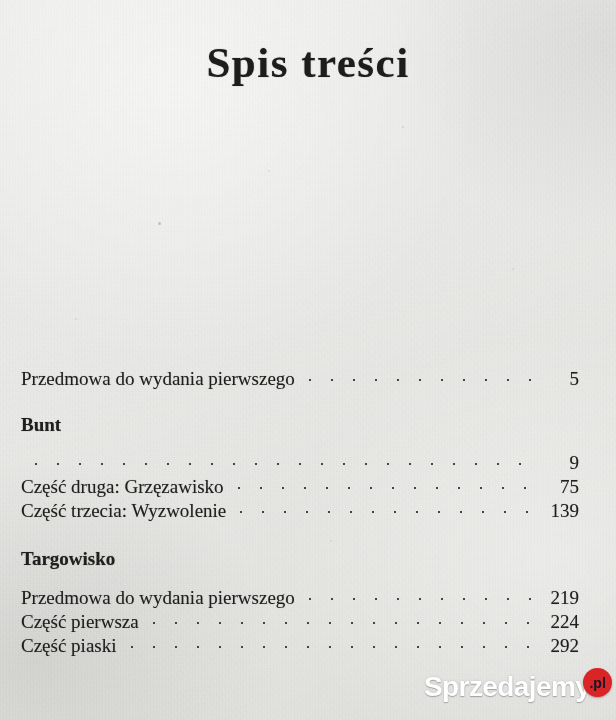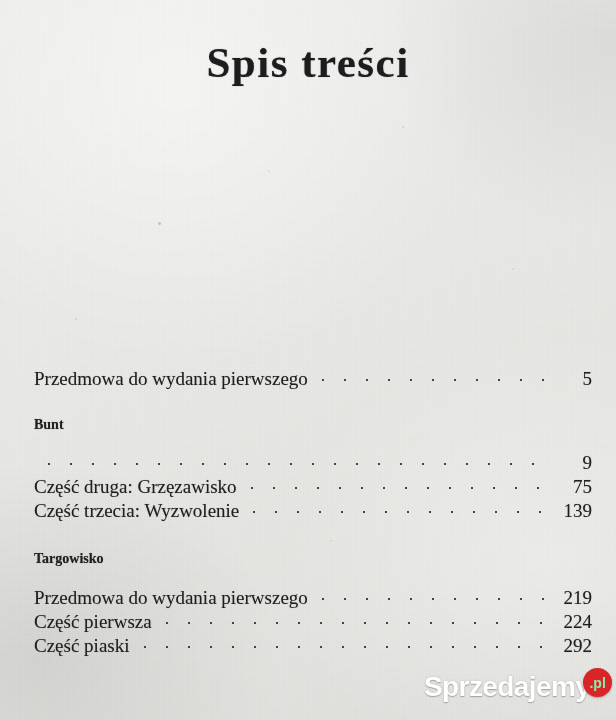--- a/index.html
+++ b/index.html
@@ -58,21 +58,21 @@
     line-height: 1;
     letter-spacing: 1.5px;
     color: #1d1d1d;
     text-shadow: 0 0 1.1px rgba(60,60,60,0.55);
     white-space: pre;
   }
 
   
   .toc {
     position: absolute;
-    left: 34px;
+    left: 21px;
     top: 366px;
     width: 558px;
     color: #1f1f1f;
   }
 
   .entry {
     display: flex;
     align-items: baseline;
     font-size: 19px;
     line-height: 24px;
@@ -103,21 +103,21 @@
   }
   .entry .pageno {
     flex: 0 0 auto;
     width: 42px;
     text-align: right;
     white-space: pre;
   }
 
   .section-head {
     font-weight: bold;
-    font-size: 14px;
+    font-size: 19px;
     line-height: 24px;
     height: 24px;
     white-space: pre;
     text-shadow: 0 0 .9px rgba(60,60,60,0.6);
   }
 
   .gap-23 { height: 23px; }
   .gap-13 { height: 13px; }
   .gap-25 { height: 25px; }
   .gap-14 { height: 14px; }
@@ -143,21 +143,21 @@
       0 0 2px rgba(140,140,140,0.45);
     white-space: pre;
   }
   .watermark .wm-badge {
     margin-left: -7px;
     margin-top: -9px;
     width: 29px;
     height: 29px;
     border-radius: 50%;
     background: #d92525;
-    color: #86efac;
+    color: #0f172a;
     font-family: "Liberation Sans", "DejaVu Sans", sans-serif;
     font-weight: bold;
     font-size: 14px;
     display: flex;
     align-items: center;
     justify-content: center;
     white-space: pre;
     box-shadow: 0 1px 2px rgba(90,40,40,0.35);
   }
 </style>

